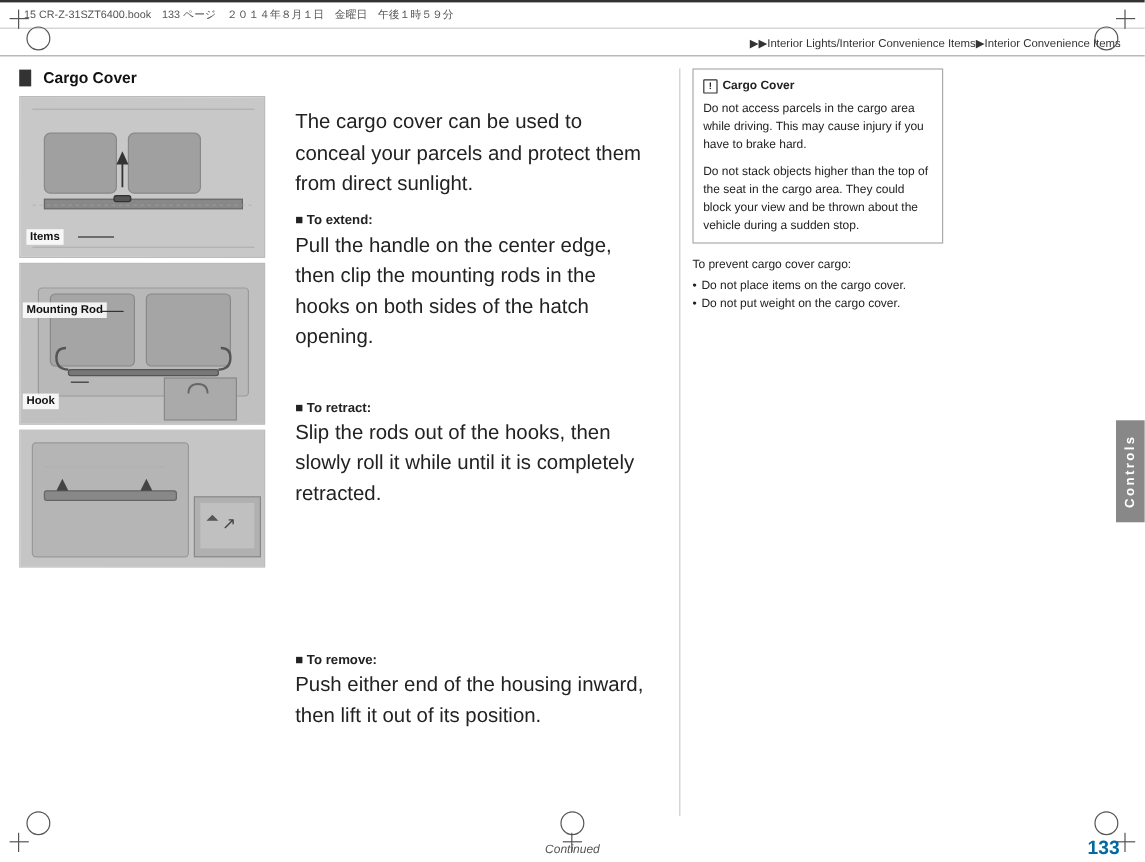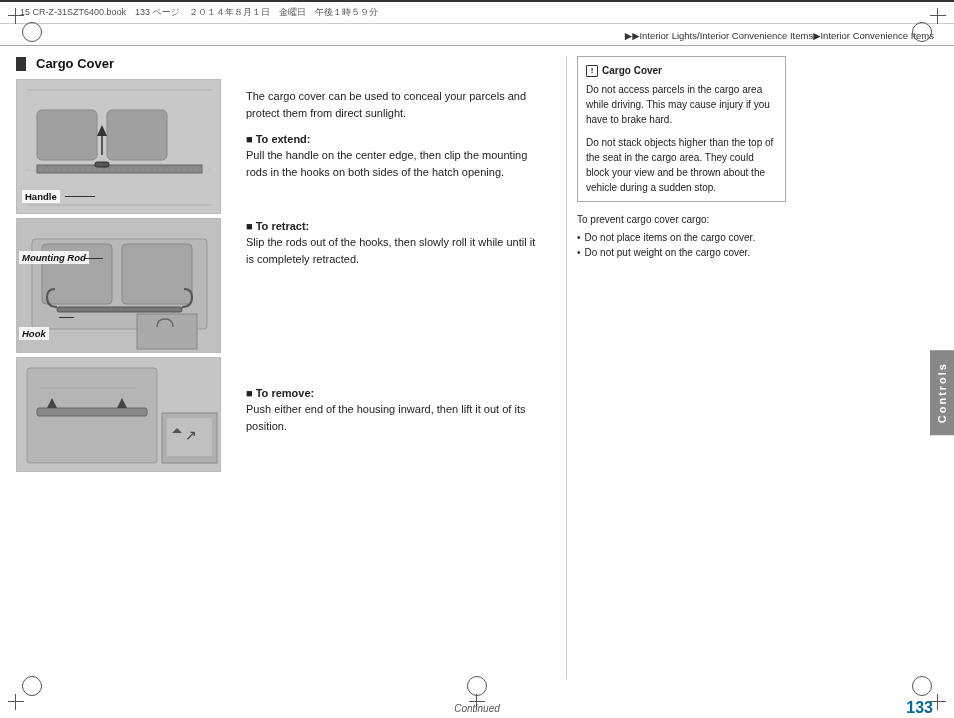--- a/index.html
+++ b/index.html
@@ -126,21 +126,20 @@
       overflow: hidden;
       margin-bottom: 4px;
     }
     .img-box-main {
       width: 205px;
       height: 135px;
     }
     .img-box-mid {
       width: 205px;
       height: 135px;
-      font-style: italic;
     }
     .img-box-bottom {
       width: 205px;
       height: 115px;
     }
 
     
     .img-label {
       position: absolute;
       font-size: 9.5px;
@@ -161,21 +160,21 @@
     .instruction-title {
       font-weight: bold;
       font-size: 11px;
       margin-bottom: 2px;
       margin-top: 10px;
     }
     .instruction-title:first-child {
       margin-top: 0;
     }
     .instruction-text {
-      font-size: 11px;
+      font-size: 17px;
       line-height: 1.5;
       margin-bottom: 8px;
     }
 
     
     .right-col {
       width: 220px;
       flex-shrink: 0;
       padding-left: 10px;
       border-left: 1px solid #ccc;
@@ -312,21 +311,21 @@
         <polygon points="80,56 85,45 90,56" fill="#333"></polygon>
 
         <rect x="78" y="82" width="14" height="5" rx="2" fill="#555" stroke="#333" stroke-width="1"></rect>
 
         <line x1="10" y1="10" x2="195" y2="10" stroke="#999" stroke-width="0.5"></line>
         <line x1="10" y1="125" x2="195" y2="125" stroke="#999" stroke-width="0.5"></line>
 
         <line x1="10" y1="90" x2="195" y2="90" stroke="#aaa" stroke-width="0.5" stroke-dasharray="3,3"></line>
       </svg>
 
-      <div class="img-label" style="bottom:10px; left:5px;">Handle</div>
+      <div class="img-label" style="bottom:10px; left:5px;">Items</div>
       <div style="position:absolute;bottom:16px;left:48px;width:30px;height:1px;background:#333;"></div>
     </div>
 
     <div class="img-box img-box-mid cargo-img-mid" style="position:relative;">
       <svg width="205" height="135" viewBox="0 0 205 135" style="position:absolute;top:0;left:0;">
         <rect x="0" y="0" width="205" height="135" fill="#c0c0c0"></rect>
 
         <rect x="15" y="20" width="175" height="90" rx="3" fill="#b8b8b8" stroke="#999" stroke-width="1"></rect>
 
         <rect x="25" y="25" width="70" height="60" rx="4" fill="#a5a5a5" stroke="#888" stroke-width="1"></rect>

